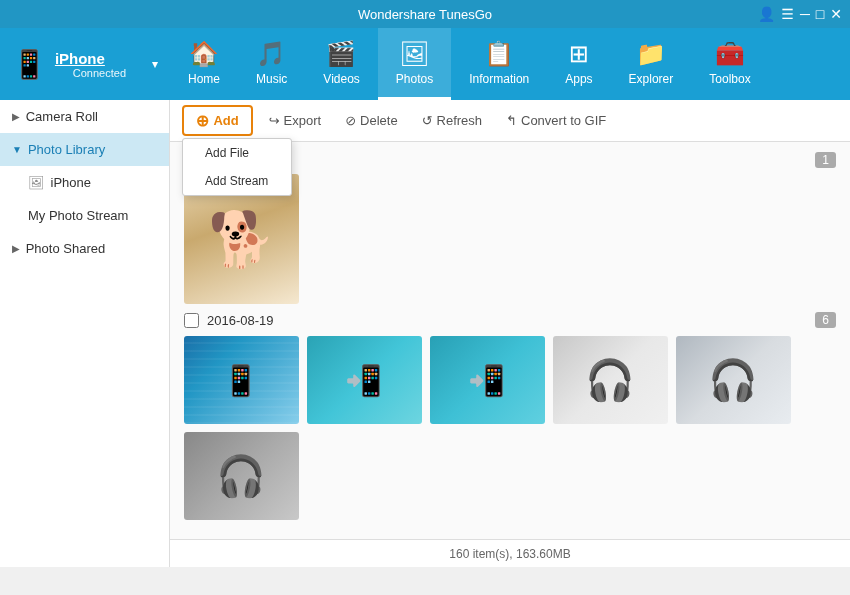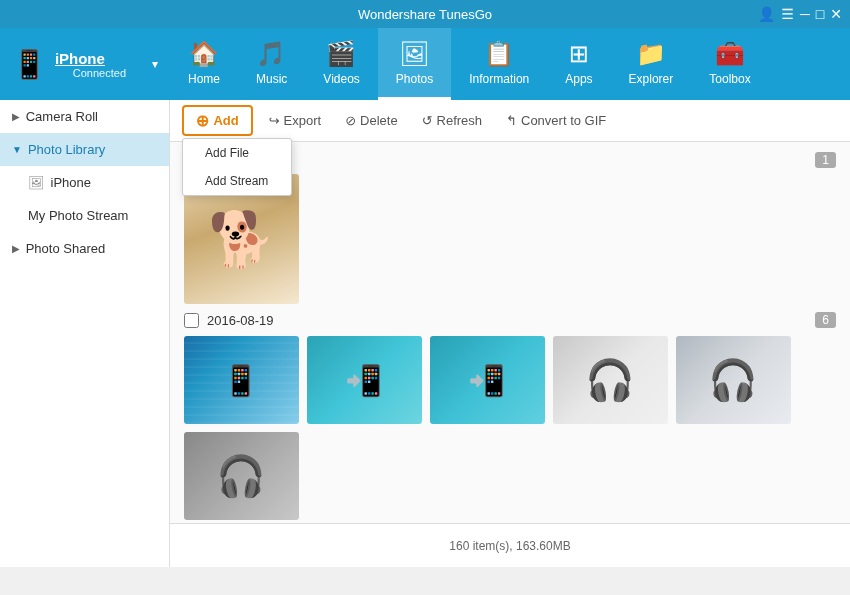--- a/index.html
+++ b/index.html
@@ -319,21 +319,21 @@
     }
 
     
     .status-bar {
       background: white;
       border-top: 1px solid #ddd;
       padding: 6px 14px;
       font-size: 12px;
       color: #666;
       text-align: center;
-      height: 44px;
+      height: 28px;
       display: flex;
       align-items: center;
       justify-content: center;
     }
   </style>
 </head>
 <body>
 
 <div class="title-bar">
   <span>Wondershare TunesGo</span>

